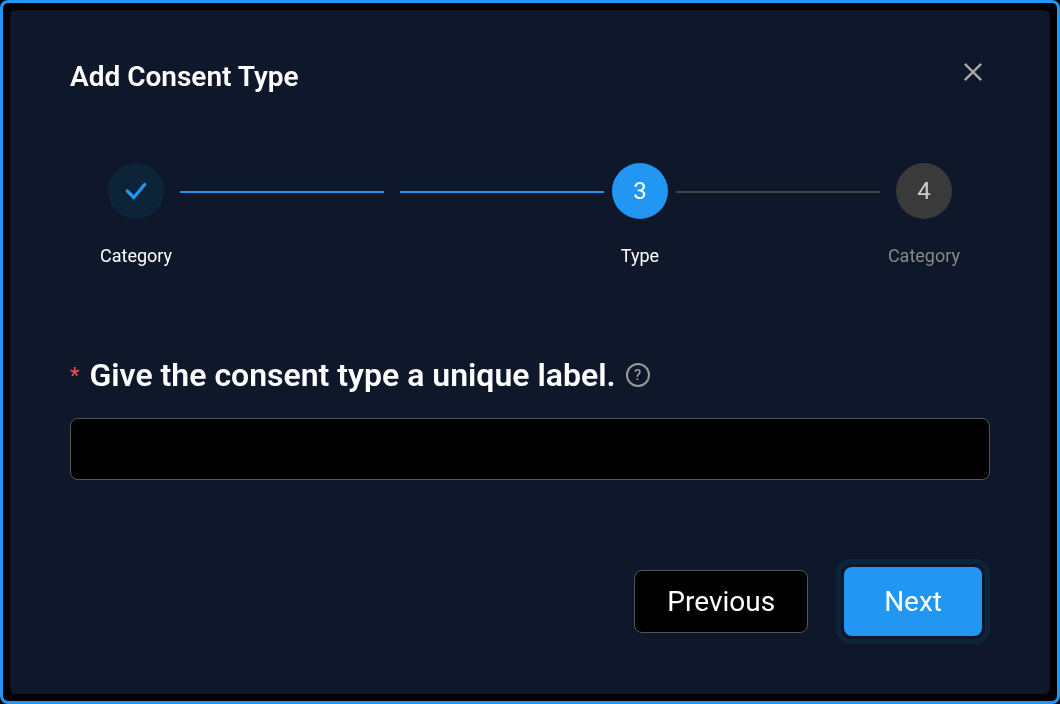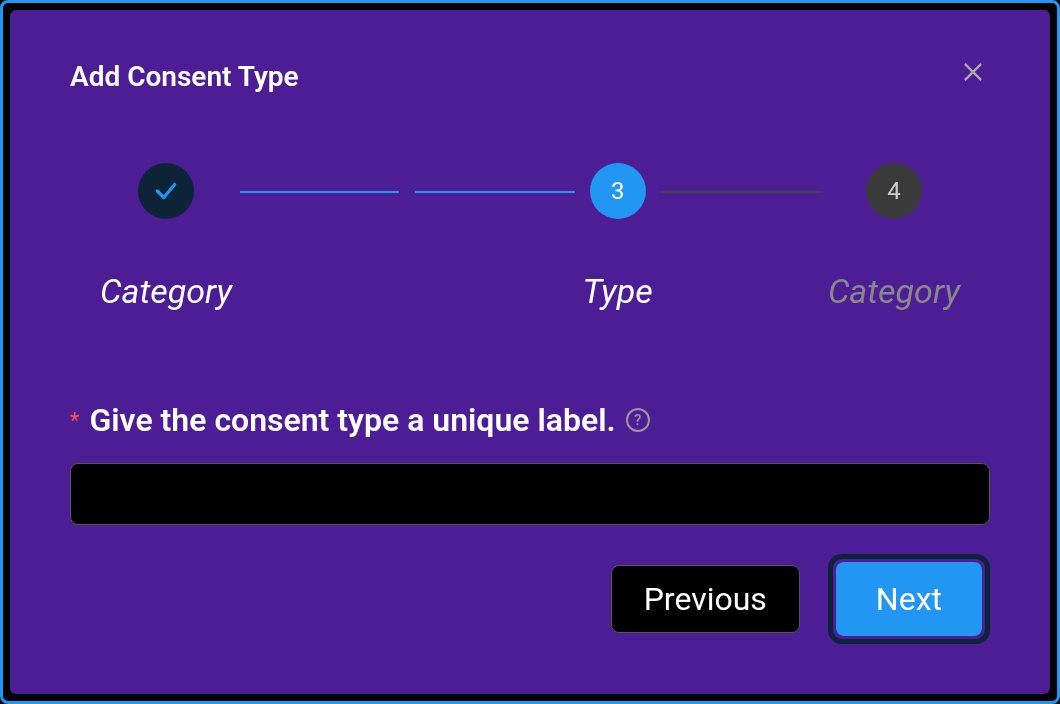--- a/index.html
+++ b/index.html
@@ -14,21 +14,21 @@
       width: 1060px;
       height: 704px;
       display: flex;
       align-items: center;
       justify-content: center;
       border: 3px solid #2196f3;
       border-radius: 8px;
     }
     
     .dialog {
-      background: #4c1d95;
+      background: #0f172a;
       width: 1040px;
       height: 684px;
       border-radius: 6px;
       padding: 50px 60px;
       position: relative;
     }
     
     .dialog-header {
       display: flex;
       justify-content: space-between;
@@ -100,25 +100,24 @@
     .step-circle.active {
       background: #2196f3;
     }
     
     .step-circle.pending {
       background: #3a3a3a;
       color: #cccccc;
     }
     
     .step-label {
-      margin-top: 52px;
-      font-size: 34px;
+      margin-top: 26px;
+      font-size: 18px;
       color: #ffffff;
       font-weight: 400;
-      font-style: italic;
     }
     
     .step-label.pending {
       color: #888888;
     }
     
     .step-connector {
       flex: 1;
       height: 2px;
       margin-top: 28px;
@@ -184,21 +183,21 @@
     .dialog-footer {
       position: absolute;
       bottom: 50px;
       right: 60px;
       display: flex;
       gap: 28px;
       align-items: center;
     }
     
     .btn {
-      font-size: 32px;
+      font-size: 28px;
       padding: 14px 32px;
       border-radius: 8px;
       cursor: pointer;
       font-family: inherit;
     }
     
     .btn-secondary {
       background: #000000;
       color: #ffffff;
       border: 1px solid #555555;

